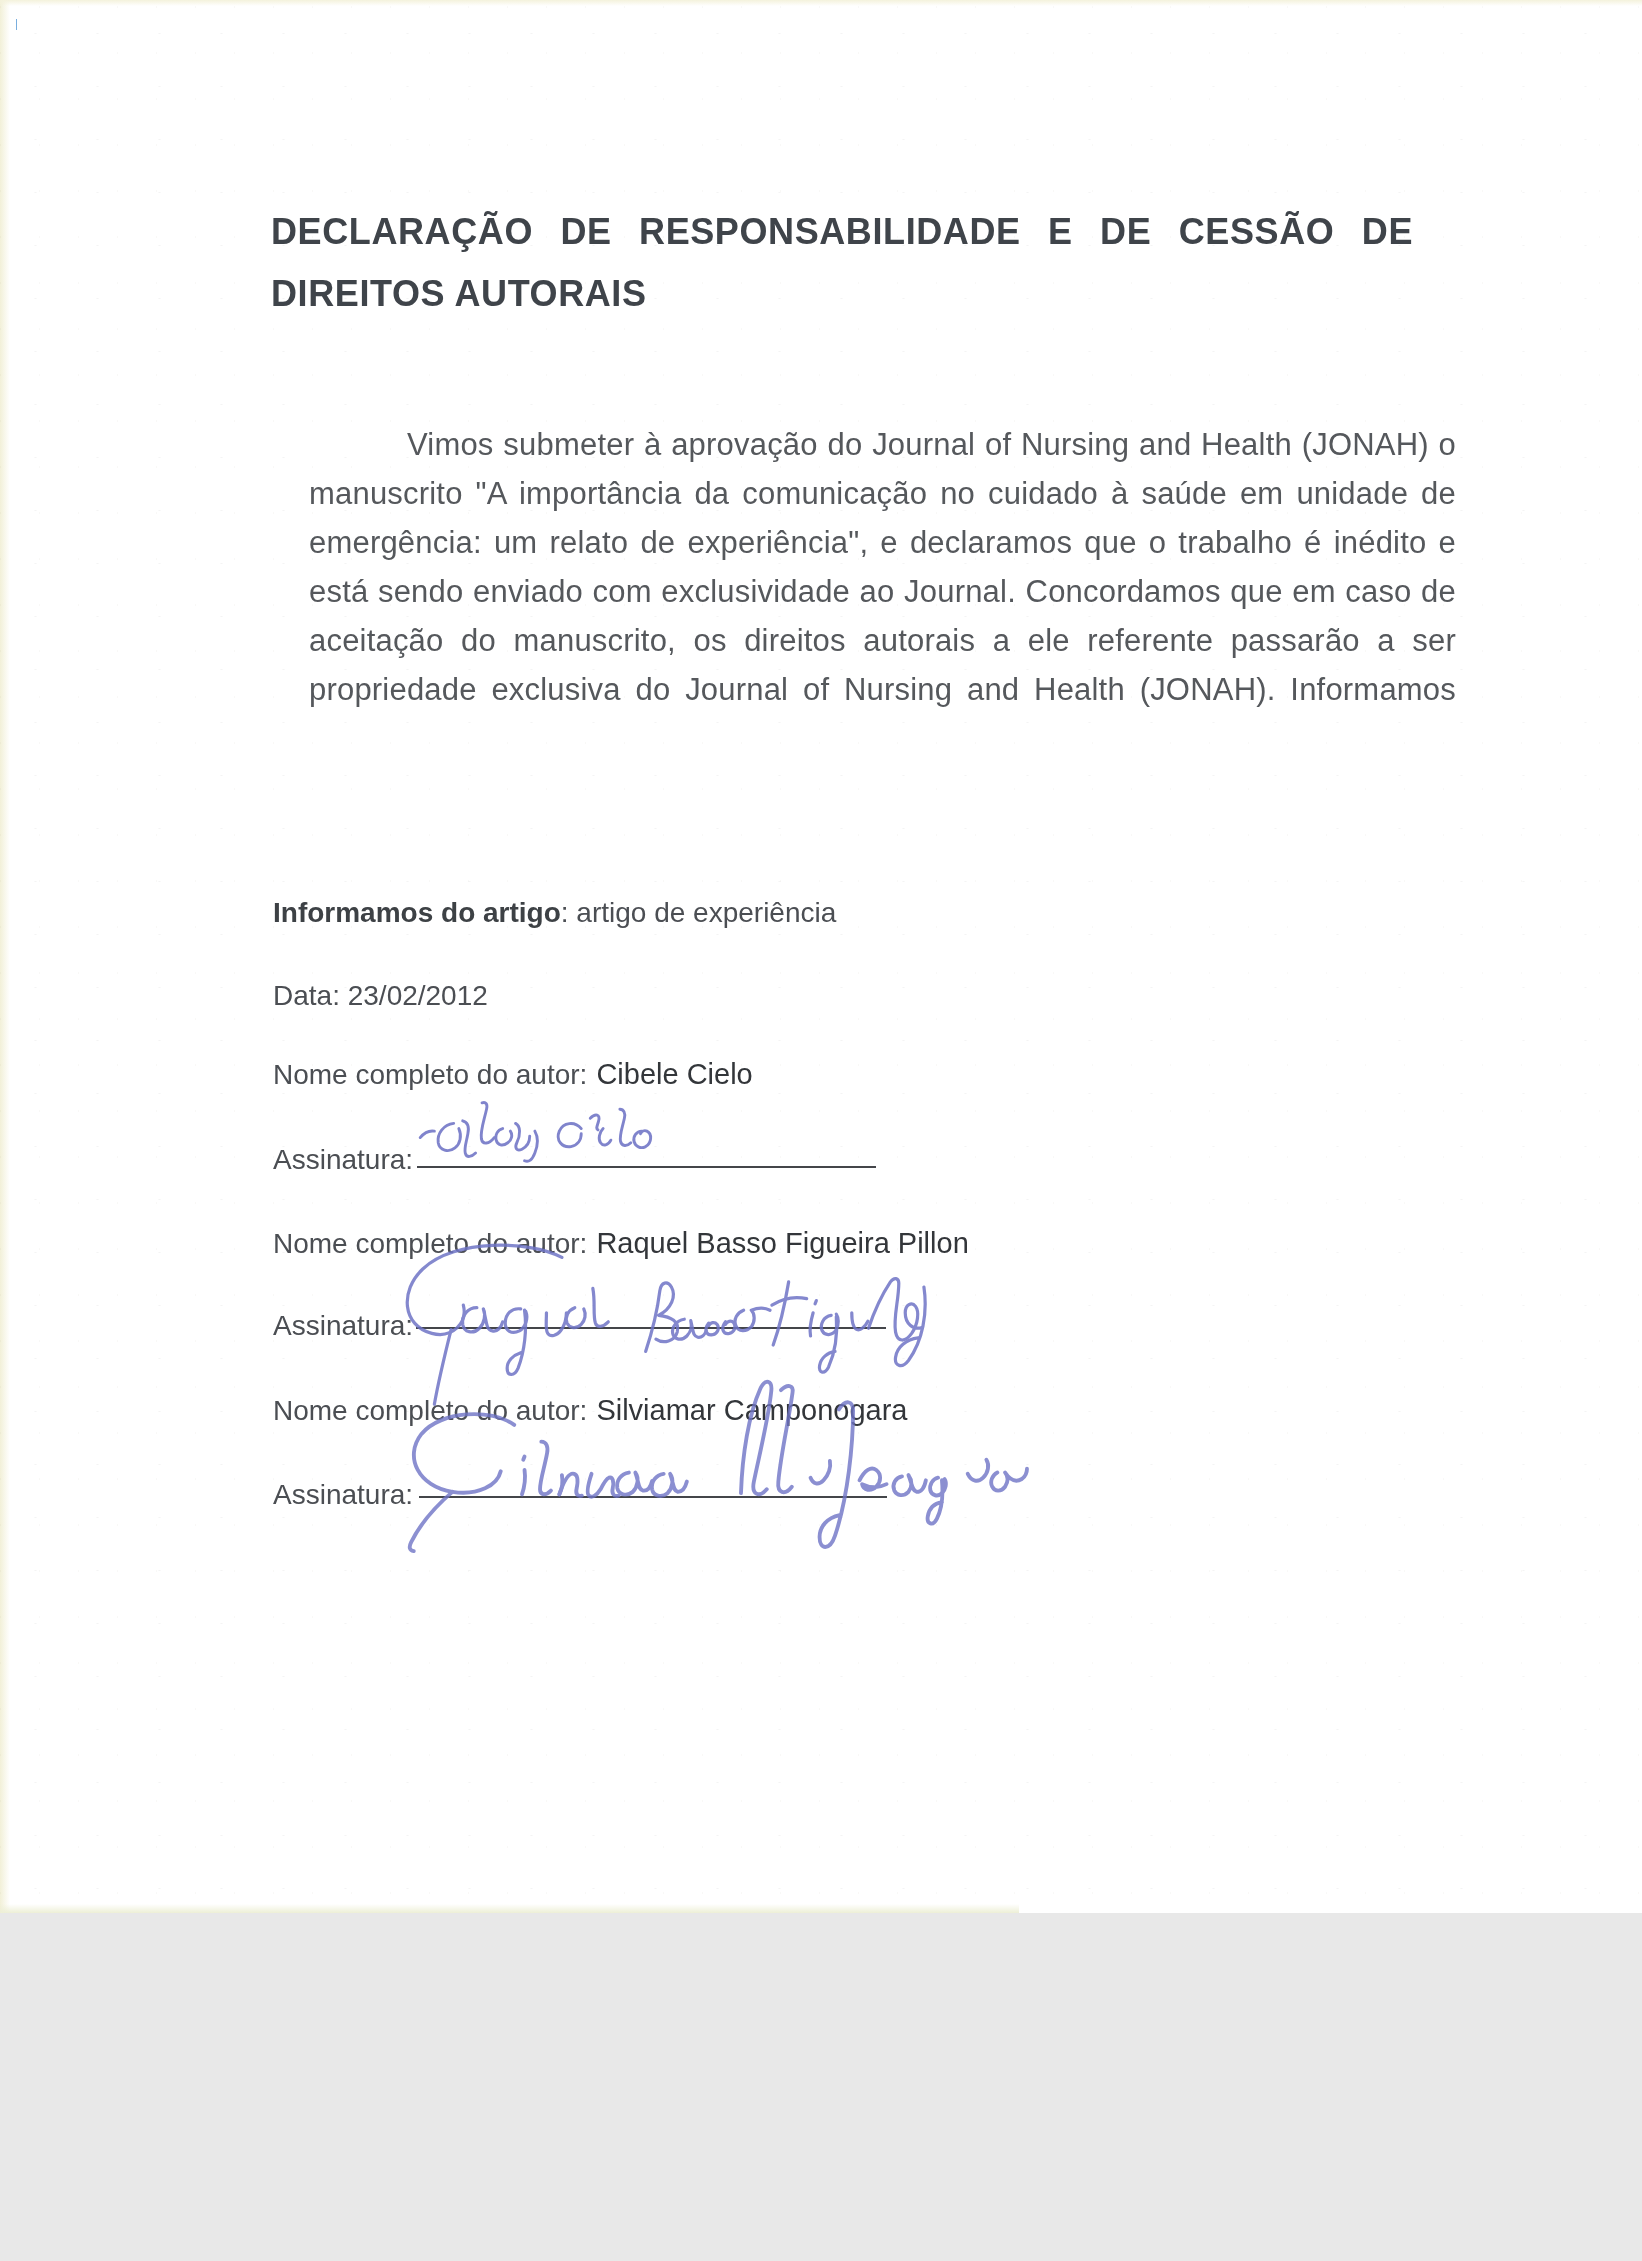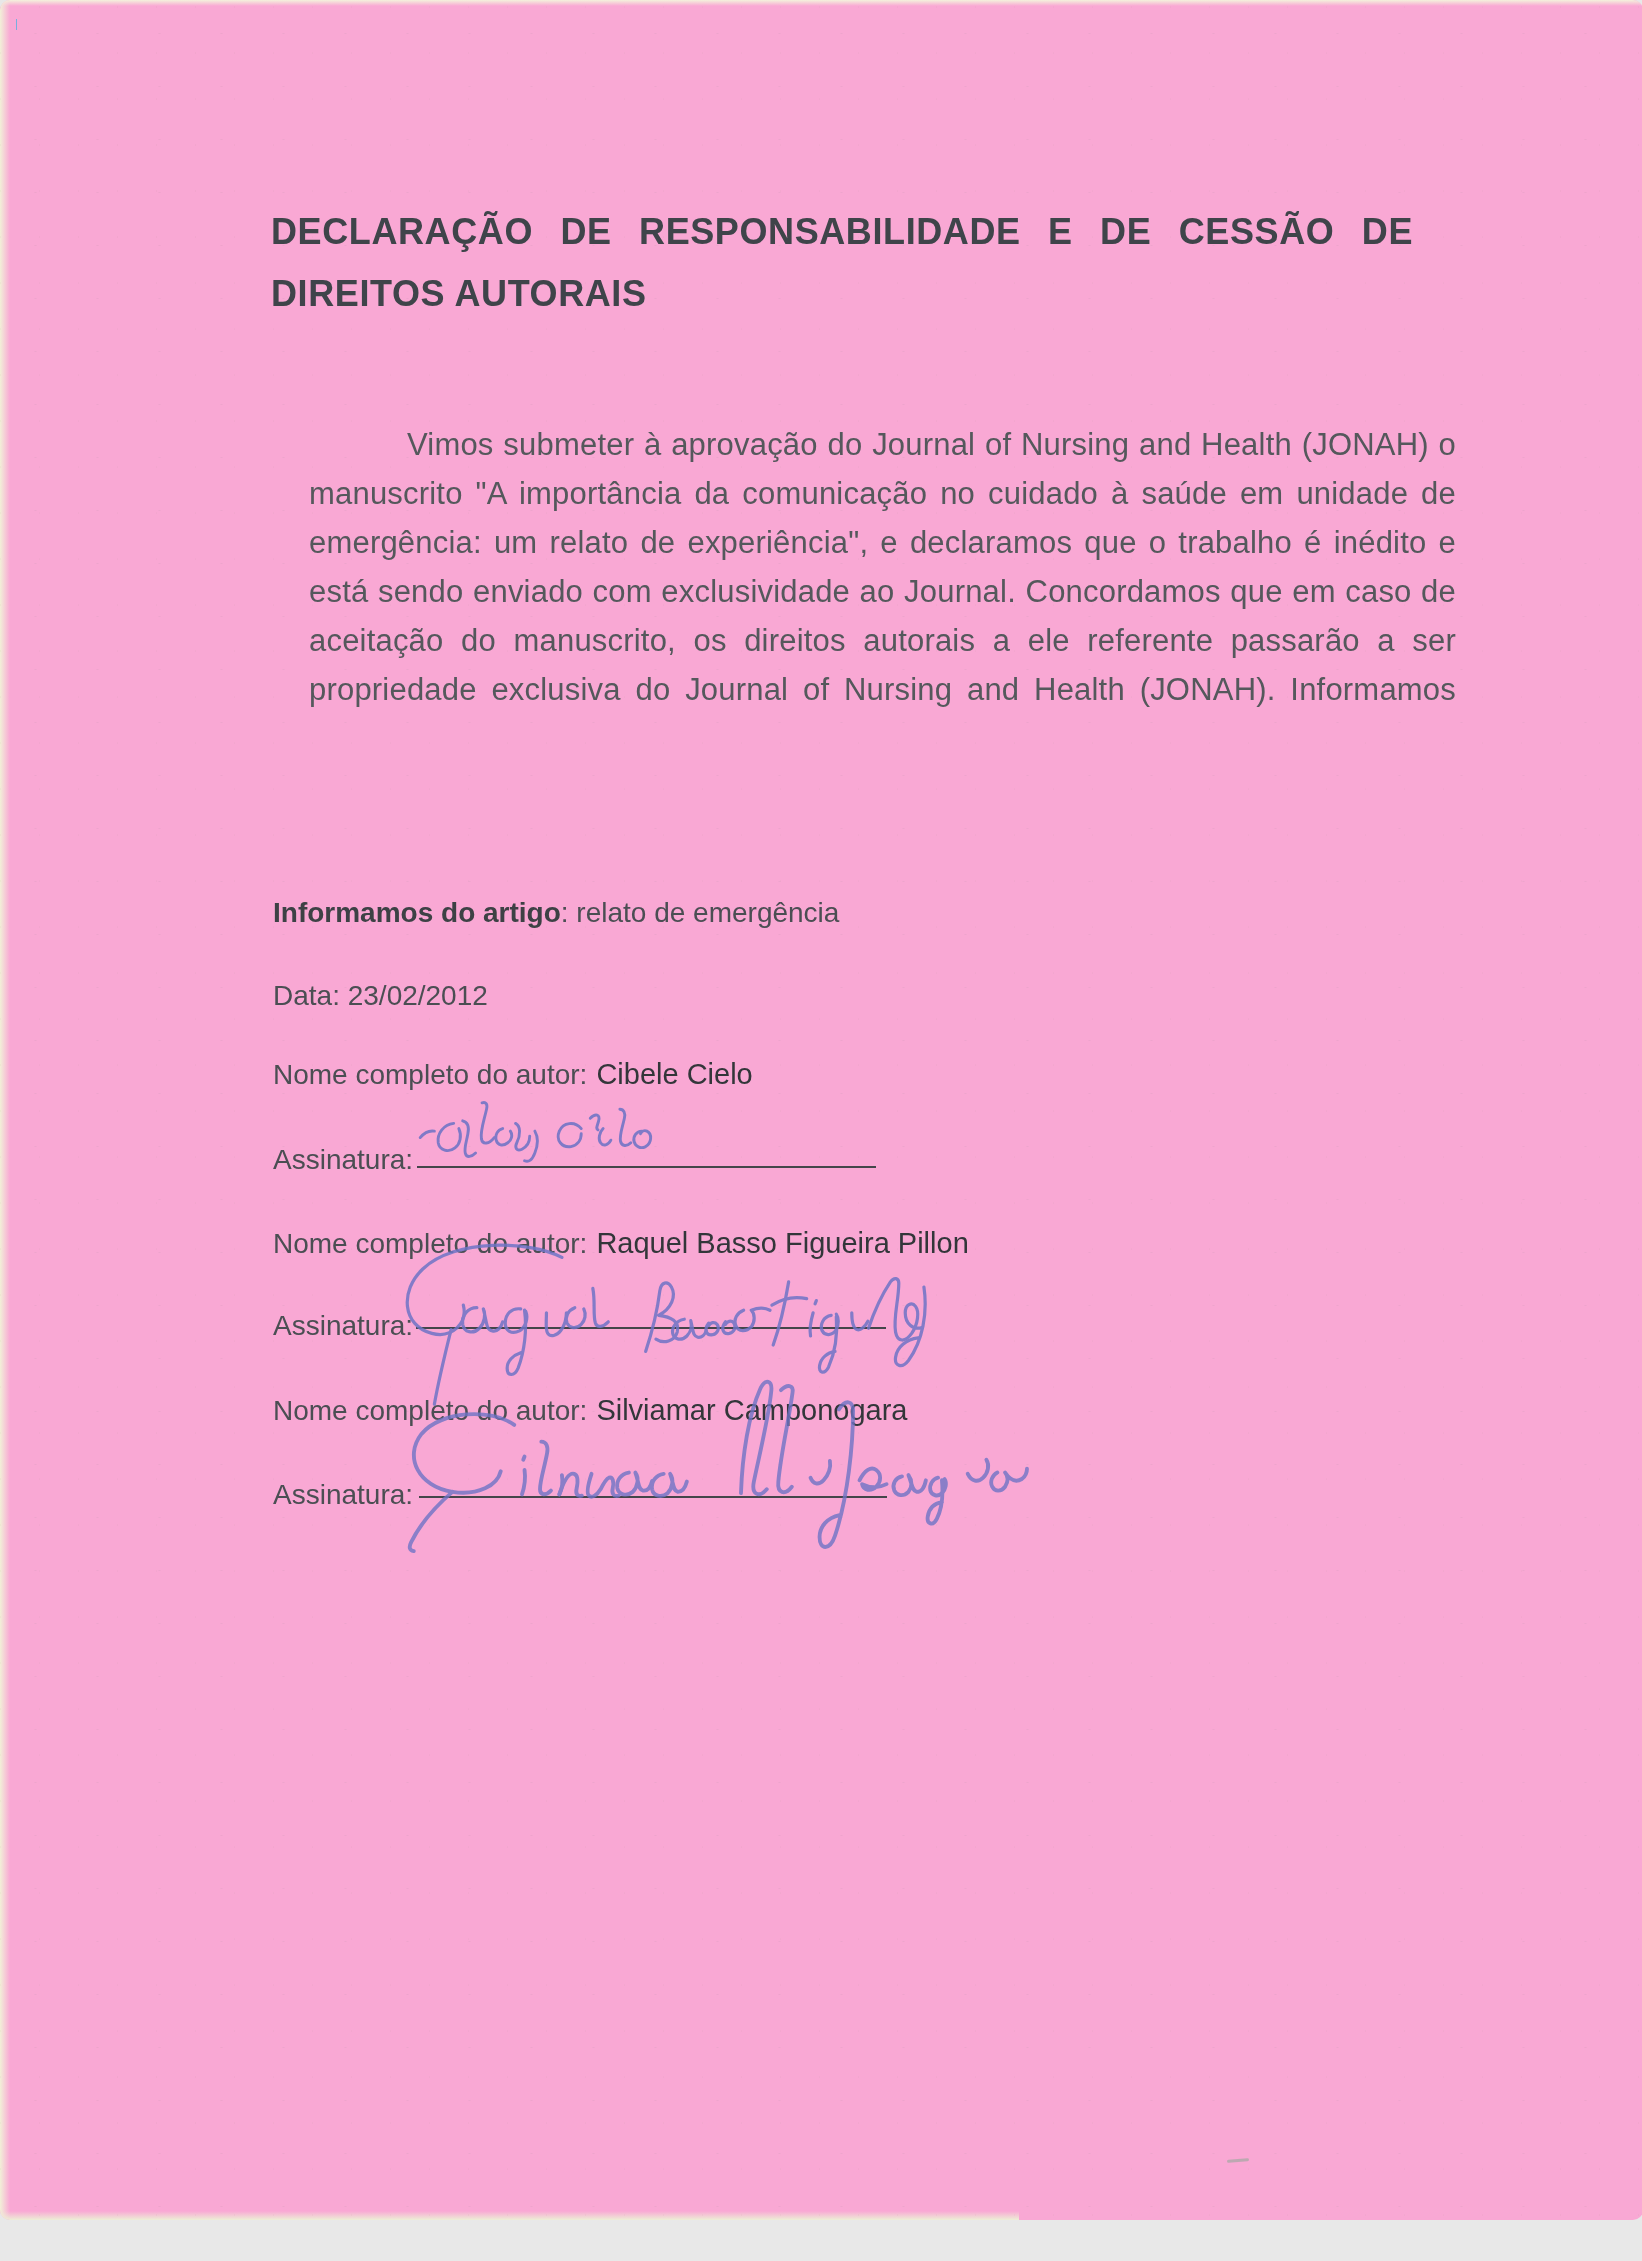--- a/index.html
+++ b/index.html
@@ -1,22 +1,21 @@
 <!DOCTYPE html>
 <html style="font-size:10.3px"><head>
 <meta charset="utf-8">
 <style>
   html,body{margin:0;padding:0;background:#e8e8e8;}
   .page{
     position:relative;
-    width:1643px;height:2220px;
-    background:#f9a8d4;
+    width:1643px;height:1913px;
+    background:#ffffff;
     overflow:hidden;
     font-family:"Liberation Sans", sans-serif;
-    border-radius:10px;
   }
   
   .edge-left{position:absolute;left:0;top:0;width:10.3px;height:100%;
     background:linear-gradient(90deg,#f2f0d8 0%,rgba(242,240,216,0) 100%);}
   .edge-top{position:absolute;left:0;top:0;width:100%;height:6.4px;
     background:linear-gradient(180deg,#f4f2dc 0%,rgba(244,242,220,0) 100%);}
   .edge-bottom{position:absolute;left:0;bottom:0;width:62%;height:9px;
     background:linear-gradient(0deg,#edefd6 0%,rgba(237,239,214,0) 100%);}
   
   .noise{position:absolute;inset:0;pointer-events:none;opacity:.55;
@@ -75,21 +74,21 @@
   <div class="para">
     <div class="pline first">Vimos submeter à aprovação do Journal of Nursing and Health (JONAH) o</div>
     <div class="pline">manuscrito "A importância da comunicação no cuidado à saúde em unidade de</div>
     <div class="pline">emergência: um relato de experiência", e declaramos que o trabalho é inédito e</div>
     <div class="pline">está sendo enviado com exclusividade ao Journal. Concordamos que em caso de</div>
     <div class="pline">aceitação do manuscrito, os direitos autorais a ele referente passarão a ser</div>
     <div class="pline">propriedade exclusiva do Journal of Nursing and Health (JONAH). Informamos</div>
   </div>
 
   <div class="row cat">
-    <span class="bold">Informamos do artigo</span><span>: relato de emergência</span>
+    <span class="bold">Informamos do artigo</span><span>: artigo de experiência</span>
   </div>
 
   <div class="row date">Data: 23/02/2012</div>
 
   <div class="row nome1">
     <span>Nome completo do autor:</span><span class="name">Cibele Cielo</span>
   </div>
 
   <div class="row assin1">
     <span>Assinatura:</span>

